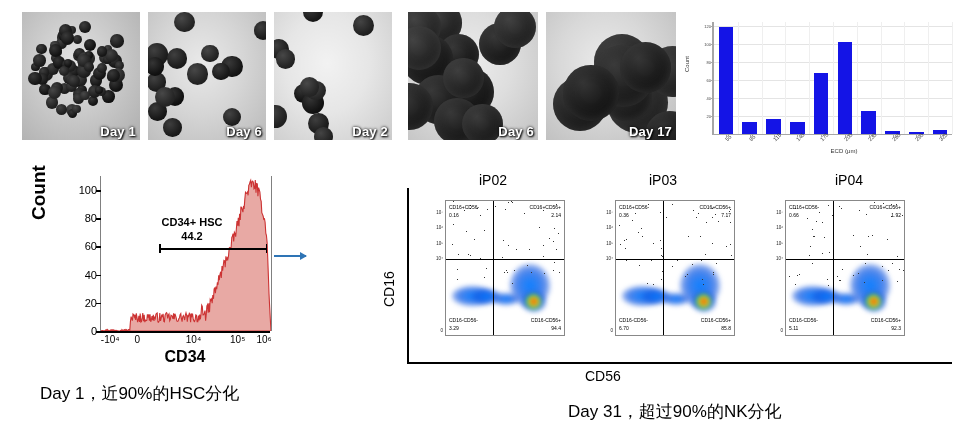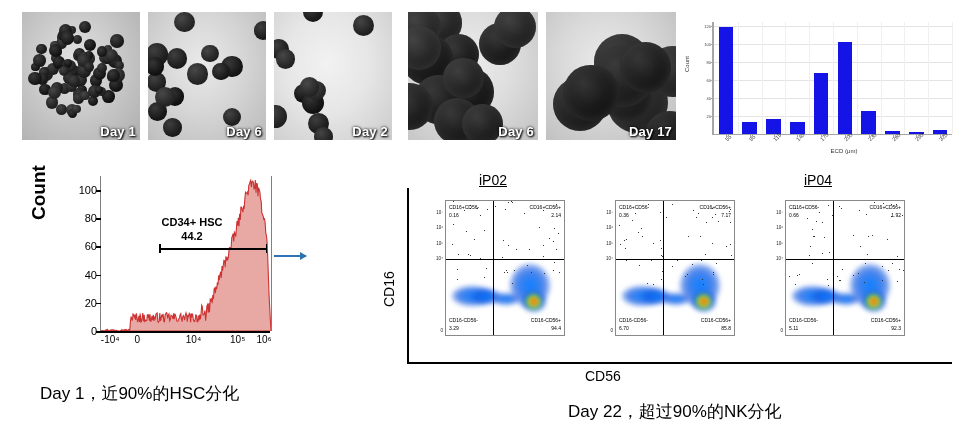--- a/index.html
+++ b/index.html
@@ -54,21 +54,21 @@
   #cd34 .gate::before{left:0;} #cd34 .gate::after{right:0;}
   #cd34 .gtext{position:absolute;text-align:center;font-size:11px;font-weight:bold;
       white-space:nowrap;}
   #cd34 .arrow{position:absolute;height:2px;background:#2e74b5;}
   #cd34 .arrow::after{content:"";position:absolute;right:-1px;top:-3px;
       border-left:7px solid #2e74b5;border-top:4px solid transparent;
       border-bottom:4px solid transparent;}
 
   
   #nk{position:absolute;left:355px;top:172px;width:600px;height:222px;}
-  #nk .gtitle{position:absolute;top:0;font-size:14px;text-align:center;white-space:nowrap;text-decoration:underline;}
+  #nk .gtitle{position:absolute;top:0;font-size:14px;text-align:center;white-space:nowrap;}
   #nk .yaxis{position:absolute;left:52px;top:16px;width:2px;height:176px;background:#000;}
   #nk .xaxis{position:absolute;left:52px;top:190px;width:545px;height:2px;background:#000;}
   #nk .yname{position:absolute;left:26px;top:135px;font-size:14px;
       transform:rotate(-90deg);transform-origin:left top;white-space:nowrap;}
   #nk .xname{position:absolute;left:230px;top:196px;font-size:14px;}
   .fplot{position:absolute;top:22px;width:152px;height:160px;}
   .fplot .frame{position:absolute;left:28px;top:6px;right:4px;bottom:18px;
       border:1px solid #888;background:#fff;overflow:hidden;}
   .fplot .qv{position:absolute;top:0;bottom:0;width:1.2px;background:#000;}
   .fplot .qh{position:absolute;left:0;right:0;height:1.2px;background:#000;}
@@ -293,20 +293,21 @@
       <div class="xlab" style="left: 200.3px;">295</div>
       <div class="vgrid" style="left: 238px;"></div>
       <div class="bar" style="left: 218.722px; width: 14.756px; height: 3.584px; background: rgb(20, 20, 230);"></div>
       <div class="xtick" style="left: 226.1px;"></div>
       <div class="xlab" style="left: 224.1px;">325</div>
     </div>
 </div>
 
 <div id="cd34">
   <div class="yname">Count</div>
+  <div class="xname">CD34</div>
   <div class="plot">
     <svg id="cd34svg" width="170" height="155" viewBox="0 0 170 155">
         <path d="M 0 155 L 0.0 154.5 L 0.7 154.9 L 1.3 154.6 L 2.0 154.6 L 2.6 154.9 L 3.3 154.7 L 3.9 154.7 L 4.6 154.1 L 5.2 153.6 L 5.9 154.7 L 6.5 153.6 L 7.2 154.7 L 7.8 154.4 L 8.5 154.6 L 9.2 154.7 L 9.8 153.8 L 10.5 154.0 L 11.1 153.7 L 11.8 154.4 L 12.4 153.9 L 13.1 154.1 L 13.7 154.8 L 14.4 154.3 L 15.0 154.7 L 15.7 154.3 L 16.3 154.8 L 17.0 154.8 L 17.7 155.0 L 18.3 155.0 L 19.0 155.0 L 19.6 154.4 L 20.3 154.9 L 20.9 153.6 L 21.6 154.7 L 22.2 154.1 L 22.9 154.8 L 23.5 153.8 L 24.2 153.5 L 24.8 154.8 L 25.5 153.7 L 26.2 154.5 L 26.8 154.4 L 27.5 153.5 L 28.1 153.6 L 28.8 153.9 L 29.4 145.8 L 30.1 140.6 L 30.7 142.6 L 31.4 144.7 L 32.0 138.0 L 32.7 138.7 L 33.3 141.0 L 34.0 138.7 L 34.7 143.9 L 35.3 137.3 L 36.0 141.7 L 36.6 146.1 L 37.3 144.2 L 37.9 139.9 L 38.6 145.9 L 39.2 137.5 L 39.9 146.1 L 40.5 145.5 L 41.2 141.4 L 41.8 137.1 L 42.5 145.3 L 43.2 138.9 L 43.8 146.1 L 44.5 144.1 L 45.1 144.6 L 45.8 144.3 L 46.4 138.3 L 47.1 141.7 L 47.7 138.3 L 48.4 144.7 L 49.0 138.3 L 49.7 145.8 L 50.3 144.1 L 51.0 140.0 L 51.7 144.2 L 52.3 138.7 L 53.0 145.0 L 53.6 140.5 L 54.3 142.3 L 54.9 138.3 L 55.6 137.5 L 56.2 137.1 L 56.9 146.0 L 57.5 146.3 L 58.2 144.9 L 58.8 137.0 L 59.5 144.9 L 60.2 142.1 L 60.8 138.7 L 61.5 141.0 L 62.1 137.9 L 62.8 145.5 L 63.4 145.9 L 64.1 139.1 L 64.7 137.7 L 65.4 136.7 L 66.0 137.3 L 66.7 142.3 L 67.3 139.2 L 68.0 138.0 L 68.7 144.9 L 69.3 143.7 L 70.0 139.2 L 70.6 139.7 L 71.3 140.4 L 71.9 143.0 L 72.6 137.3 L 73.2 143.2 L 73.9 137.8 L 74.5 139.4 L 75.2 141.8 L 75.8 144.9 L 76.5 145.3 L 77.2 144.9 L 77.8 142.8 L 78.5 141.7 L 79.1 138.8 L 79.8 137.7 L 80.4 142.7 L 81.1 145.7 L 81.7 141.0 L 82.4 139.6 L 83.0 141.1 L 83.7 144.0 L 84.3 139.4 L 85.0 136.9 L 85.7 139.5 L 86.3 145.8 L 87.0 138.7 L 87.6 140.1 L 88.3 137.4 L 88.9 138.3 L 89.6 146.2 L 90.2 137.5 L 90.9 139.9 L 91.5 137.7 L 92.2 142.7 L 92.8 145.0 L 93.5 145.5 L 94.2 143.3 L 94.8 139.0 L 95.5 139.4 L 96.1 145.8 L 96.8 145.8 L 97.4 139.6 L 98.1 144.4 L 98.7 138.6 L 99.4 143.3 L 100.0 138.2 L 100.7 129.3 L 101.3 130.5 L 102.0 138.8 L 102.7 138.7 L 103.3 137.4 L 104.0 134.6 L 104.6 144.7 L 105.3 138.3 L 105.9 130.0 L 106.6 128.6 L 107.2 136.6 L 107.9 127.2 L 108.5 136.2 L 109.2 123.4 L 109.8 124.5 L 110.5 123.0 L 111.2 127.2 L 111.8 119.0 L 112.5 122.8 L 113.1 113.0 L 113.8 112.0 L 114.4 117.3 L 115.1 110.5 L 115.7 113.1 L 116.4 106.3 L 117.0 108.8 L 117.7 99.4 L 118.3 104.3 L 119.0 98.3 L 119.7 95.7 L 120.3 102.0 L 121.0 90.1 L 121.6 94.7 L 122.3 89.3 L 122.9 84.4 L 123.6 84.8 L 124.2 91.1 L 124.9 80.4 L 125.5 84.7 L 126.2 82.0 L 126.8 83.4 L 127.5 80.1 L 128.2 72.0 L 128.8 71.5 L 129.5 72.0 L 130.1 71.7 L 130.8 61.5 L 131.4 60.1 L 132.1 57.6 L 132.7 65.4 L 133.4 56.3 L 134.0 57.5 L 134.7 60.6 L 135.3 53.7 L 136.0 45.0 L 136.7 49.6 L 137.3 41.7 L 138.0 50.2 L 138.6 37.7 L 139.3 43.9 L 139.9 31.1 L 140.6 31.2 L 141.2 33.5 L 141.9 36.2 L 142.5 30.9 L 143.2 31.7 L 143.8 23.4 L 144.5 16.3 L 145.2 17.4 L 145.8 17.2 L 146.5 16.0 L 147.1 19.3 L 147.8 9.1 L 148.4 8.3 L 149.1 5.7 L 149.7 4.3 L 150.4 11.2 L 151.0 5.8 L 151.7 5.1 L 152.3 6.1 L 153.0 12.9 L 153.7 12.3 L 154.3 4.1 L 155.0 16.8 L 155.6 7.5 L 156.3 7.8 L 156.9 20.3 L 157.6 11.6 L 158.2 13.7 L 158.9 16.2 L 159.5 23.1 L 160.2 25.4 L 160.8 36.6 L 161.5 38.4 L 162.2 40.2 L 162.8 43.3 L 163.5 42.9 L 164.1 46.2 L 164.8 57.2 L 165.4 59.3 L 166.1 66.2 L 166.7 81.5 L 167.4 100.2 L 168.0 117.5 L 168.7 131.6 L 169.3 142.7 L 170.0 155.0 L 170 155 Z" fill="#e8a9a4" stroke="#cc3333" stroke-width="1.1"></path>
       </svg>
   <div class="ytick" style="top: 155px;"></div><div class="ylab" style="top: 155px;">0</div><div class="ytick" style="top: 126.818px;"></div><div class="ylab" style="top: 126.818px;">20</div><div class="ytick" style="top: 98.6364px;"></div><div class="ylab" style="top: 98.6364px;">40</div><div class="ytick" style="top: 70.4545px;"></div><div class="ylab" style="top: 70.4545px;">60</div><div class="ytick" style="top: 42.2727px;"></div><div class="ylab" style="top: 42.2727px;">80</div><div class="ytick" style="top: 14.0909px;"></div><div class="ylab" style="top: 14.0909px;">100</div></div>
   <div class="base"></div>
   <div class="gate" style="left:137px;top:80px;width:108px;"></div>
   <div class="gtext" style="left:110px;top:48px;width:120px;">CD34+ HSC</div>
   <div class="gtext" style="left:110px;top:62px;width:120px;">44.2</div>
   <div class="arrow" style="left:252px;top:87px;width:32px;"></div>
@@ -403,20 +404,21 @@
         <div class="qlab" style="left: 3px; bottom: 3px; text-align: left;">
           <div>CD16-CD56-</div>
           <div>3.29</div>
         </div>
         <div class="qlab" style="right: 3px; bottom: 3px; text-align: right;">
           <div>CD16-CD56+</div>
           <div>94.4</div>
         </div>
       </div>
     </div>
+    <div class="gtitle" style="left: 232px; width: 152px;">iP03</div>
     <div class="fplot" style="left: 232px;">
       <div class="ylb" style="top: 135.88px; right: calc(100% - 28px);">0</div>
       <div class="ylb" style="top: 64.48px; right: calc(100% - 28px);">10⁴</div>
       <div class="ylb" style="top: 48.84px; right: calc(100% - 28px);">10⁵</div>
       <div class="ylb" style="top: 33.2px; right: calc(100% - 28px);">10⁶</div>
       <div class="ylb" style="top: 17.56px; right: calc(100% - 28px);">10⁷</div>
       <div class="frame">
         <div class="blob" style="left: 6px; top: 85px; width: 40.8px; height: 20.4px; background: radial-gradient(rgba(0, 120, 255, 0.95) 0%, rgba(10, 90, 230, 0.75) 45%, rgba(30, 70, 200, 0.3) 80%, rgba(40, 60, 180, 0) 100%);"></div>
         <div class="blob" style="left: 26.4px; top: 87.72px; width: 28.8px; height: 14.96px; background: radial-gradient(rgba(0, 120, 255, 0.95) 0%, rgba(10, 90, 230, 0.75) 45%, rgba(30, 70, 200, 0.3) 80%, rgba(40, 60, 180, 0) 100%);"></div>
         <div class="blob" style="left: 46.8px; top: 91.8px; width: 26.4px; height: 12.24px; background: radial-gradient(rgba(0, 120, 255, 0.95) 0%, rgba(10, 90, 230, 0.75) 45%, rgba(30, 70, 200, 0.3) 80%, rgba(40, 60, 180, 0) 100%);"></div>
@@ -491,21 +493,21 @@
         <div class="qlab" style="left: 3px; bottom: 3px; text-align: left;">
           <div>CD16-CD56-</div>
           <div>6.70</div>
         </div>
         <div class="qlab" style="right: 3px; bottom: 3px; text-align: right;">
           <div>CD16-CD56+</div>
           <div>85.8</div>
         </div>
       </div>
     </div>
-    <div class="gtitle" style="left: 387px; width: 152px;">iP04</div>
+    <div class="gtitle" style="left: 418px; width: 152px;">iP04</div>
     <div class="fplot" style="left: 402px;">
       <div class="ylb" style="top: 135.88px; right: calc(100% - 28px);">0</div>
       <div class="ylb" style="top: 64.48px; right: calc(100% - 28px);">10⁴</div>
       <div class="ylb" style="top: 48.84px; right: calc(100% - 28px);">10⁵</div>
       <div class="ylb" style="top: 33.2px; right: calc(100% - 28px);">10⁶</div>
       <div class="ylb" style="top: 17.56px; right: calc(100% - 28px);">10⁷</div>
       <div class="frame">
         <div class="blob" style="left: 6px; top: 85px; width: 40.8px; height: 20.4px; background: radial-gradient(rgba(0, 120, 255, 0.95) 0%, rgba(10, 90, 230, 0.75) 45%, rgba(30, 70, 200, 0.3) 80%, rgba(40, 60, 180, 0) 100%);"></div>
         <div class="blob" style="left: 26.4px; top: 87.72px; width: 28.8px; height: 14.96px; background: radial-gradient(rgba(0, 120, 255, 0.95) 0%, rgba(10, 90, 230, 0.75) 45%, rgba(30, 70, 200, 0.3) 80%, rgba(40, 60, 180, 0) 100%);"></div>
         <div class="blob" style="left: 46.8px; top: 91.8px; width: 26.4px; height: 12.24px; background: radial-gradient(rgba(0, 120, 255, 0.95) 0%, rgba(10, 90, 230, 0.75) 45%, rgba(30, 70, 200, 0.3) 80%, rgba(40, 60, 180, 0) 100%);"></div>
@@ -583,13 +585,13 @@
         </div>
         <div class="qlab" style="right: 3px; bottom: 3px; text-align: right;">
           <div>CD16-CD56+</div>
           <div>92.3</div>
         </div>
       </div>
     </div>
   </div>
 
 <div class="caption" style="left:40px;top:382px;">Day 1，近90%的HSC分化</div>
-<div class="caption" style="left:568px;top:400px;">Day 22，超过90%的NK分化</div>
+<div class="caption" style="left:568px;top:400px;">Day 31，超过90%的NK分化</div>
 
 </body></html>

